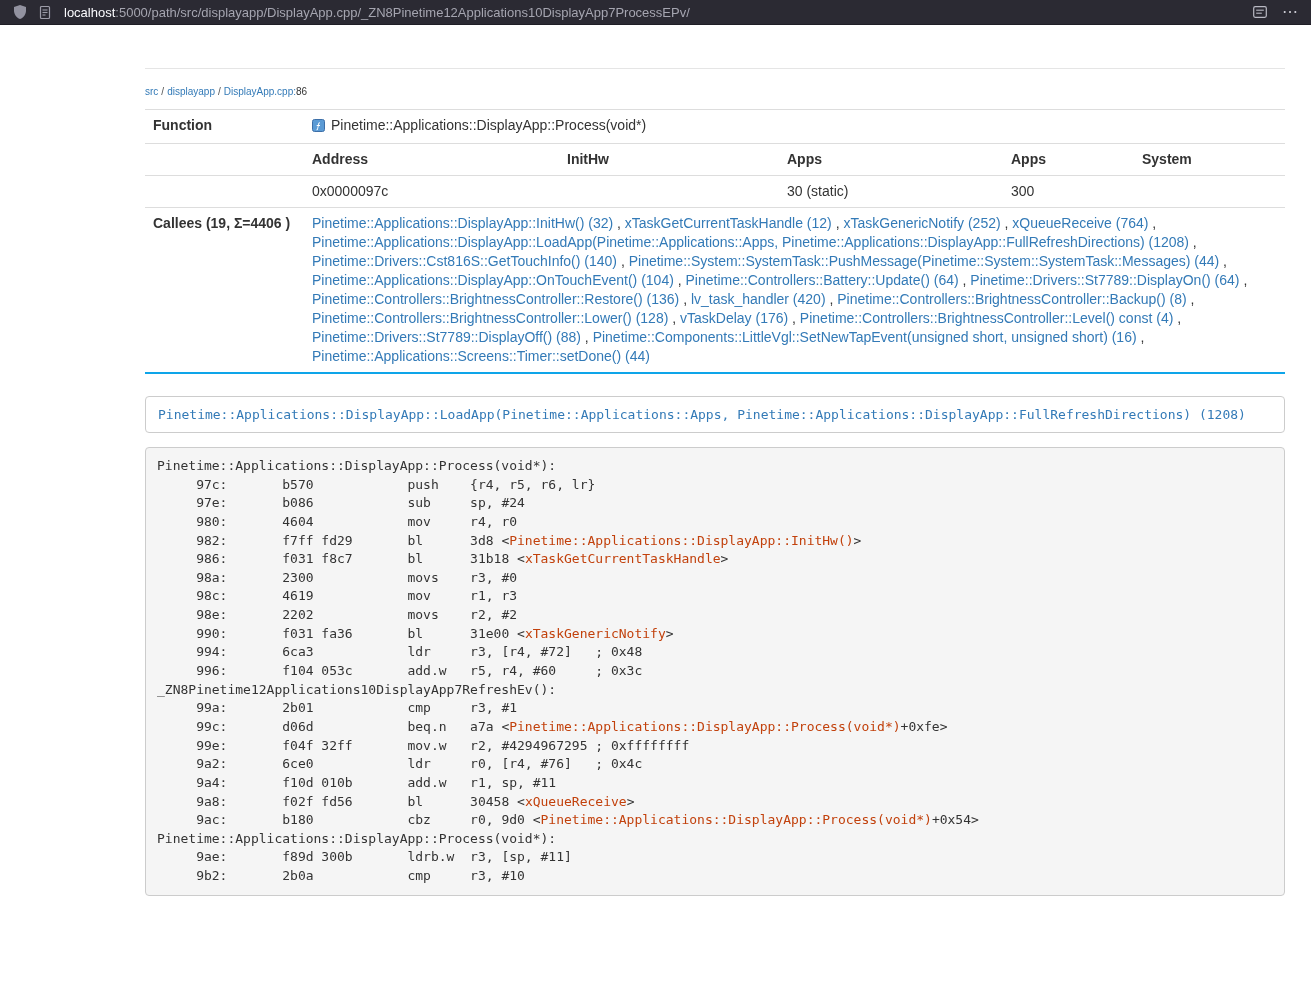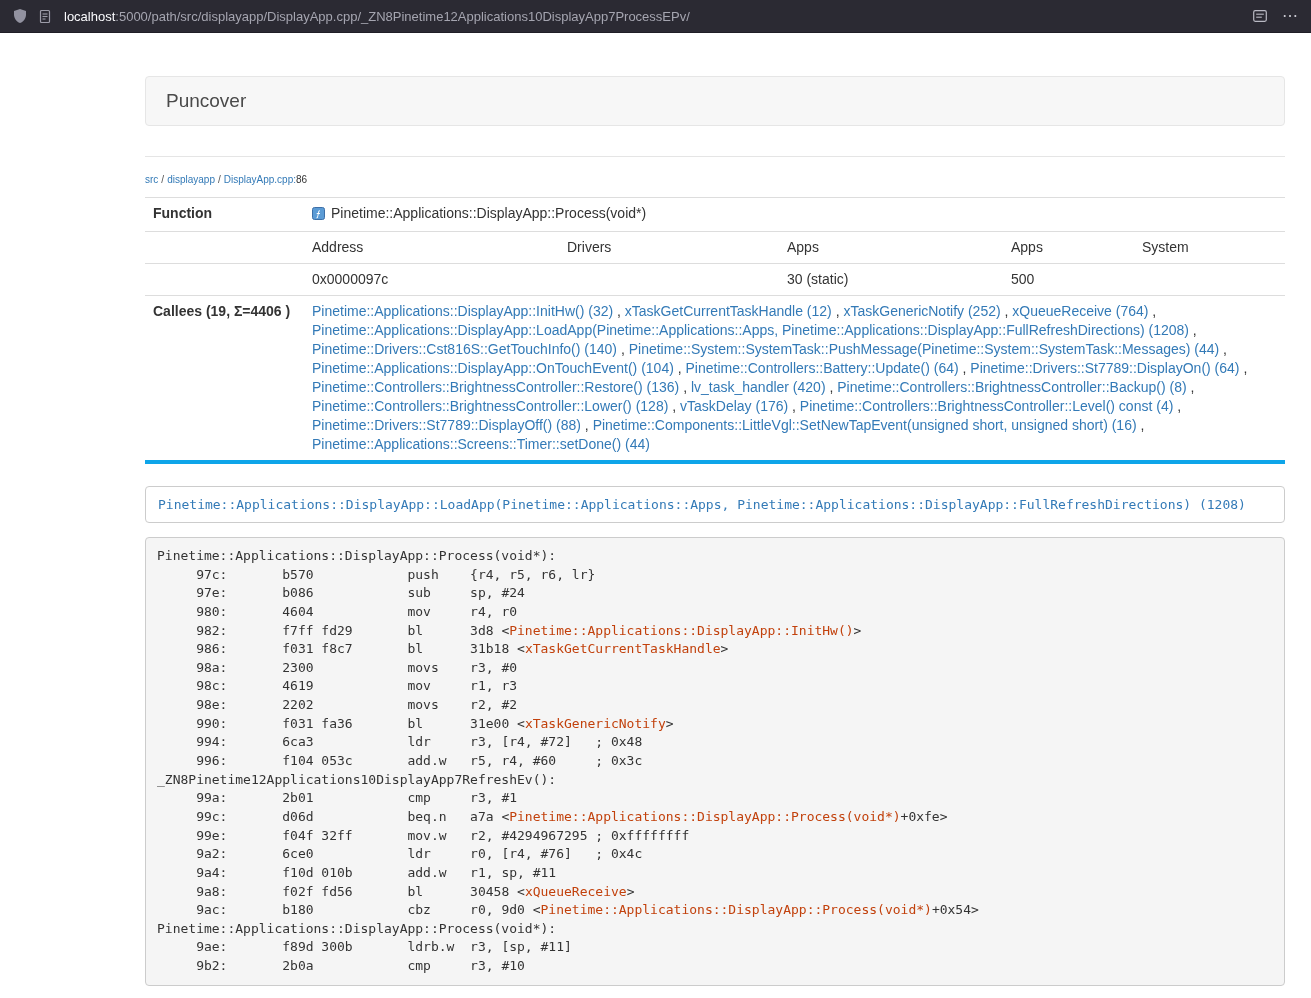--- a/index.html
+++ b/index.html
@@ -6,21 +6,21 @@
   html, body {
     margin: 0; padding: 0;
     width: 1311px; height: 998px;
     overflow: hidden;
     background: #ffffff;
     font-family: "Liberation Sans", sans-serif;
     color: #333;
   }
   
   .topbar {
-    height: 33px;
+    height: 25px;
     background: #2b2a33;
     border-bottom: 1px solid #1f1e26;
     display: flex;
     align-items: center;
     padding: 0 12px;
   }
   .tb-icon { display: inline-flex; align-items: center; justify-content: center; margin-right: 10px; }
   .tb-icon svg { display: block; }
   .urlbar {
     flex: 1;
@@ -52,31 +52,31 @@
   hr.divider { border: 0; border-top: 1px solid #e5e5e5; margin: 30px 0 17px; }
   a { color: #337ab7; text-decoration: none; }
   .breadcrumb { font-size: 10px; margin-bottom: 12px; }
   .sep { color: #555; margin: 0 3px; }
   .lineno { color: #333; }
   
   table.ftable {
     width: 100%;
     border-collapse: collapse;
     font-size: 14px;
-    border-bottom: 4px solid #0ea5e9;
+    border-bottom: 2px solid #0ea5e9;
   }
   .ftable th, .ftable td {
     border-top: 1px solid #ddd;
     padding: 6px 8px;
     text-align: left;
     vertical-align: top;
     line-height: 19px;
   }
   .ftable th { font-weight: bold; white-space: nowrap; }
-  .ftable td.b { font-weight: normal; }
+  .ftable td.b { font-weight: bold; }
   .callees-cell { line-height: 20px; }
   .fn-icon { display: inline-block; vertical-align: -2px; margin-right: 6px; }
   
   .selbox {
     display: block;
     margin-top: 22px;
     border: 1px solid #ccc;
     border-radius: 4px;
     padding: 10px 12px;
     background: #fff;
@@ -129,23 +129,20 @@
         <line x1="4.2" y1="6.2" x2="11.8" y2="6.2" stroke="#b9b9c3" stroke-width="1.1"></line>
         <line x1="4.2" y1="9.2" x2="9.8" y2="9.2" stroke="#b9b9c3" stroke-width="1.1"></line>
       </svg>
     </span>
     <span class="tb-dots">⋯</span>
   </div>
 </div>
 
 <div class="container">
 
-  <div class="panel">
-    <span class="brand">Puncover</span>
-  </div>
 
   <hr class="divider">
 
   <div class="breadcrumb">
     <a href="#">src</a><span class="sep">/</span><a href="#">displayapp</a><span class="sep">/</span><a href="#">DisplayApp.cpp:</a><span class="lineno">86</span>
   </div>
 
   <table class="ftable">
     <colgroup>
       <col style="width:159px">
@@ -163,31 +160,31 @@
           <svg width="13" height="13" viewBox="0 0 13 13">
             <rect x="0.5" y="0.5" width="12" height="12" rx="2" fill="#5b9bd5" stroke="#3d6fa8"></rect>
             <path d="M7.8 3.2c-1 0-1.4.6-1.6 1.5L6 6H4.8l-.2.9h1.2l-.6 2.8c-.1.6-.3.8-.7.8l-.2.8c1.1 0 1.6-.5 1.8-1.6l.6-2.8h1.2l.2-.9H6.9l.2-1c.1-.5.3-.7.7-.7z" fill="#fff"></path>
           </svg>
         </span><span>Pinetime::Applications::DisplayApp::Process(void*)</span>
       </td>
     </tr>
     <tr>
       <th></th>
       <td class="b">Address</td>
-      <td class="b">Drivers</td>
+      <td class="b">InitHw</td>
       <td class="b">Apps</td>
       <td class="b">Apps</td>
       <td class="b">System</td>
     </tr>
     <tr>
       <th></th>
       <td>0x0000097c</td>
       <td></td>
       <td>30 (static)</td>
-      <td>500</td>
+      <td>300</td>
       <td></td>
     </tr>
     <tr>
       <th>Callees (19, Σ=4406 )</th>
       <td colspan="5" class="callees-cell"><a href="#">Pinetime::Applications::DisplayApp::InitHw() (32)</a> , <a href="#">xTaskGetCurrentTaskHandle (12)</a> , <a href="#">xTaskGenericNotify (252)</a> , <a href="#">xQueueReceive (764)</a> , <a href="#">Pinetime::Applications::DisplayApp::LoadApp(Pinetime::Applications::Apps, Pinetime::Applications::DisplayApp::FullRefreshDirections) (1208)</a> , <a href="#">Pinetime::Drivers::Cst816S::GetTouchInfo() (140)</a> , <a href="#">Pinetime::System::SystemTask::PushMessage(Pinetime::System::SystemTask::Messages) (44)</a> , <a href="#">Pinetime::Applications::DisplayApp::OnTouchEvent() (104)</a> , <a href="#">Pinetime::Controllers::Battery::Update() (64)</a> , <a href="#">Pinetime::Drivers::St7789::DisplayOn() (64)</a> , <a href="#">Pinetime::Controllers::BrightnessController::Restore() (136)</a> , <a href="#">lv_task_handler (420)</a> , <a href="#">Pinetime::Controllers::BrightnessController::Backup() (8)</a> , <a href="#">Pinetime::Controllers::BrightnessController::Lower() (128)</a> , <a href="#">vTaskDelay (176)</a> , <a href="#">Pinetime::Controllers::BrightnessController::Level() const (4)</a> , <a href="#">Pinetime::Drivers::St7789::DisplayOff() (88)</a> , <a href="#">Pinetime::Components::LittleVgl::SetNewTapEvent(unsigned short, unsigned short) (16)</a> , <a href="#">Pinetime::Applications::Screens::Timer::setDone() (44)</a></td>
     </tr>
   </tbody>
     </table>
 
   <a href="#" class="selbox">Pinetime::Applications::DisplayApp::LoadApp(Pinetime::Applications::Apps, Pinetime::Applications::DisplayApp::FullRefreshDirections) (1208)</a>

